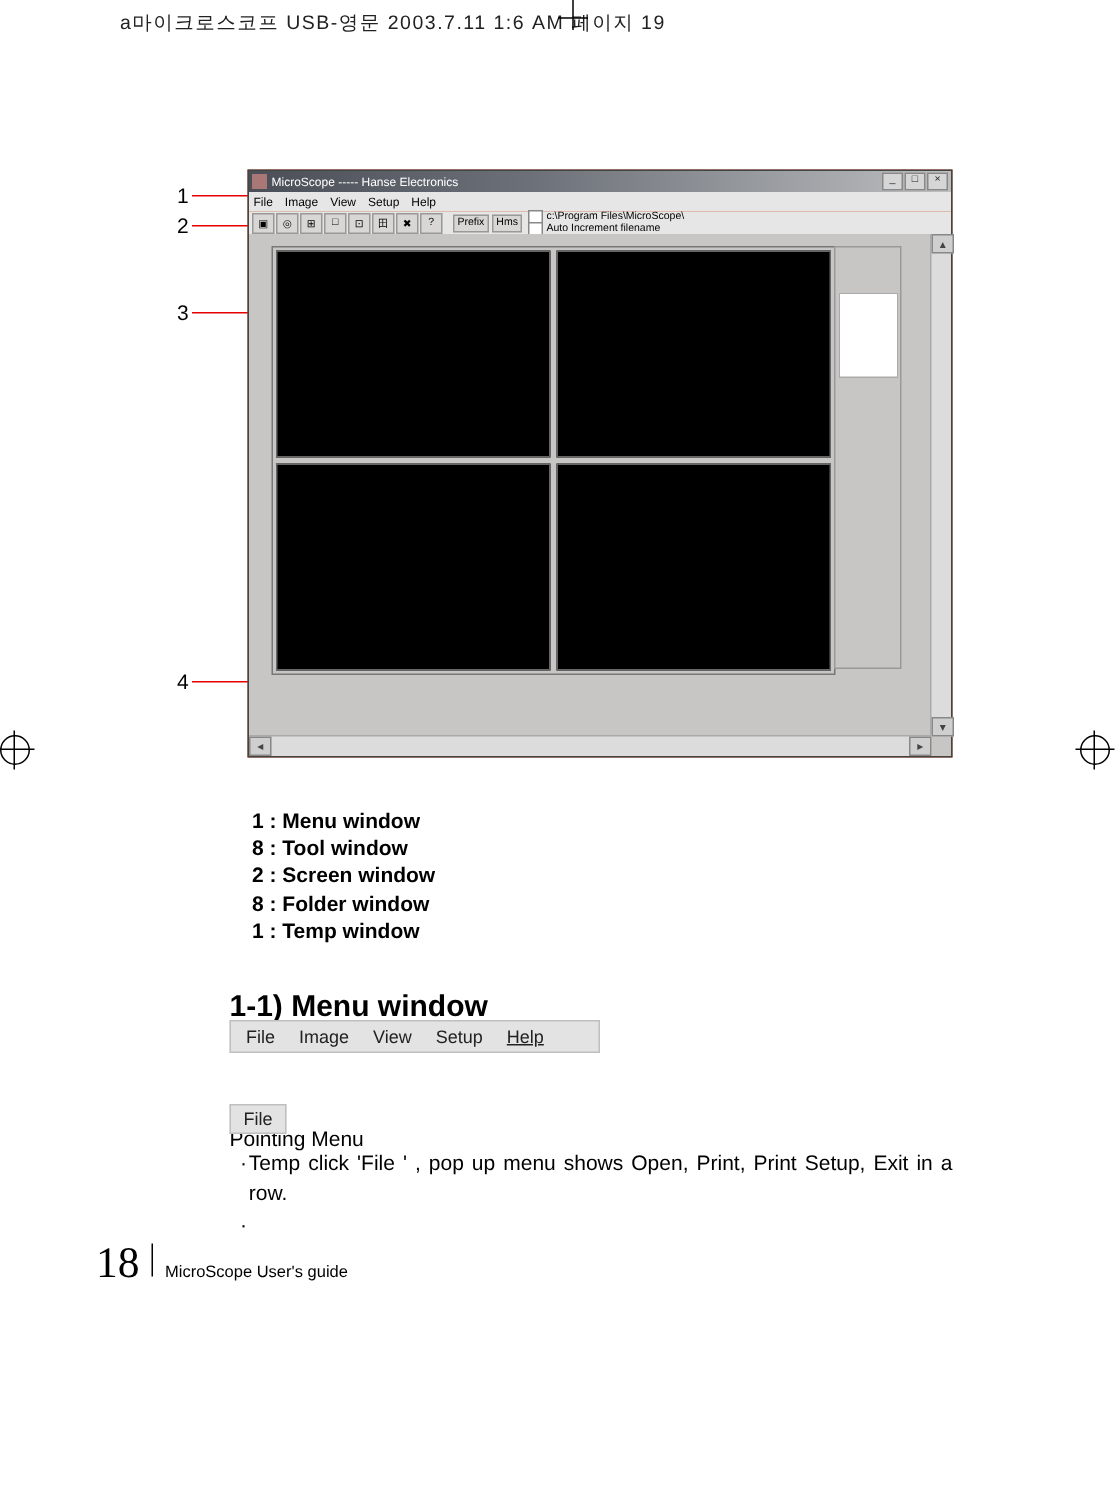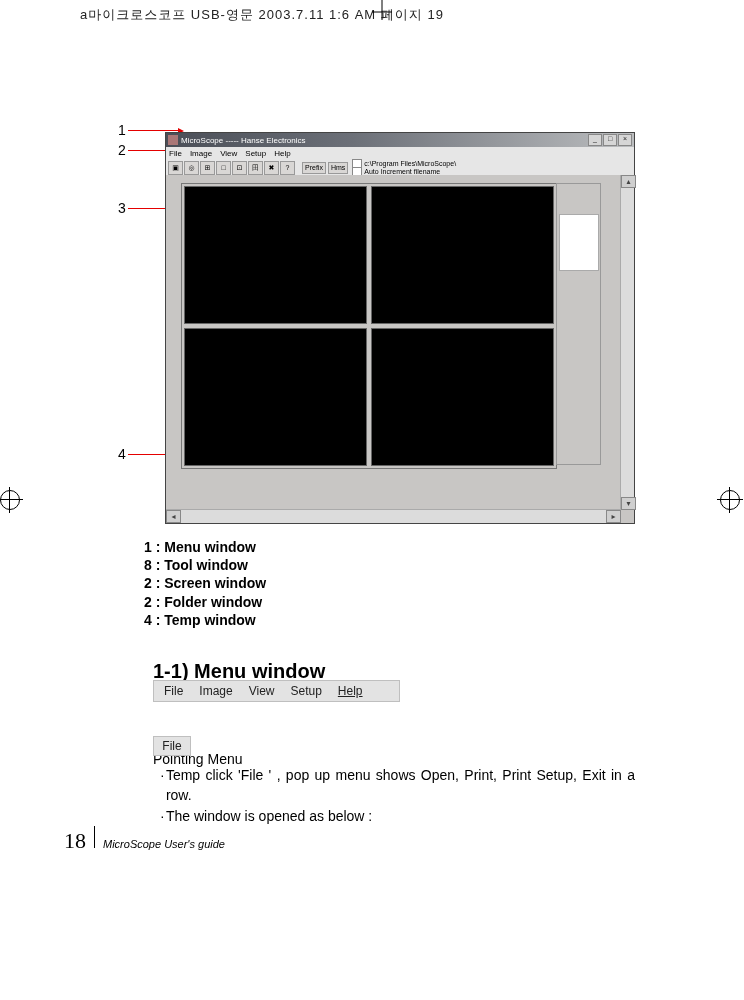--- a/index.html
+++ b/index.html
@@ -39,21 +39,21 @@
     right: -6px;
     top: -3px;
     width: 0; height: 0;
     border-left: 6px solid #e40000;
     border-top: 3px solid transparent;
     border-bottom: 3px solid transparent;
   }
   .app-window {
     position: absolute;
     left: 165px;
-    top: 132px;
+    top: 113px;
     width: 468px;
     height: 390px;
     background: #c2410c;
     border: 1px solid #444;
   }
   .titlebar {
     height: 14px;
     background: linear-gradient(90deg, #4a4e57 0%, #6c7078 40%, #bcbec0 100%);
     display: flex;
     align-items: center;
@@ -152,21 +152,21 @@
   }
   .hscroll {
     position: absolute; bottom: 0; left: 0; height: 13px; width: calc(100% - 13px);
     background: #dcdcdc; border-top: 1px solid #aaa;
     display: flex; justify-content: space-between; align-items: center;
   }
   .sbtn { width: 13px; height: 11px; background: #cfcfcf; border: 1px solid #888;
     font-size: 8px; text-align:center; line-height: 11px; color:#444;}
   .legend {
     position: absolute;
-    left: 144px; top: 538px;
+    left: 168px; top: 538px;
     font-size: 14px;
     font-weight: bold;
     line-height: 1.3;
   }
   .sec-title {
     position: absolute;
     left: 153px; top: 660px;
     font-size: 20px;
     font-weight: bold;
   }
@@ -202,25 +202,25 @@
     width: 475px;
     font-size: 14px;
     line-height: 1.45;
   }
   .para .dot { display:inline-block; width: 6px; }
   .pagewrap {
     position: absolute;
     left: 64px; top: 826px;
     display: flex; align-items: baseline; gap: 8px;
   }
-  .pagenum { font-size: 22px; font-family: Georgia, serif; }
+  .pagenum { font-size: 29px; font-family: Georgia, serif; }
   .pagerule {
     width: 1px; height: 22px; background: #000;
   }
-  .guidelabel { font-size: 11px; font-style: italic; }
+  .guidelabel { font-size: 11px; }
   .reg-circle {
     width: 18px; height: 18px; border: 1px solid #000; border-radius: 50%;
     position: relative;
   }
   .reg-circle::before, .reg-circle::after {
     content:''; position:absolute; background:#000;
   }
   .reg-circle::before { left: 8px; top: -4px; width: 1px; height: 26px; }
   .reg-circle::after { top: 8px; left: -4px; height: 1px; width: 26px; }
 </style>
@@ -309,22 +309,22 @@
       <div class="sbtn">◂</div>
       <div class="sbtn">▸</div>
     </div>
   </div>
 </div>
 
 <div class="legend">
   <div>1 : Menu window</div>
   <div>8 : Tool window</div>
   <div>2 : Screen window</div>
-  <div>2 : Folder window</div>
-  <div>4 : Temp window</div>
+  <div>8 : Folder window</div>
+  <div>1 : Temp window</div>
 </div>
 
 <div class="sec-title">1-1) Menu window</div>
 
 <div class="menu-strip">
   <span>File</span>
   <span>Image</span>
   <span>View</span>
   <span>Setup</span>
   <span><u>Help</u></span>
@@ -334,21 +334,20 @@
 
 <div class="file-chip">File</div>
 
 <div class="para">
   <div style="display:flex;">
       <span class="dot">·</span>
       <span style="text-align:justify;">Temp click  'File ' ,  pop up menu shows Open, Print, Print Setup, Exit in a row.</span>
     </div>
   <div style="display:flex;">
       <span class="dot">·</span>
-      <span>The window is opened as below :</span>
     </div>
 </div>
 
 <div class="pagewrap">
   <span class="pagenum">18</span>
   <span class="pagerule"></span>
   <span class="guidelabel">MicroScope User's guide</span>
 </div>
 
 <div class="crop-marks left-mark">

